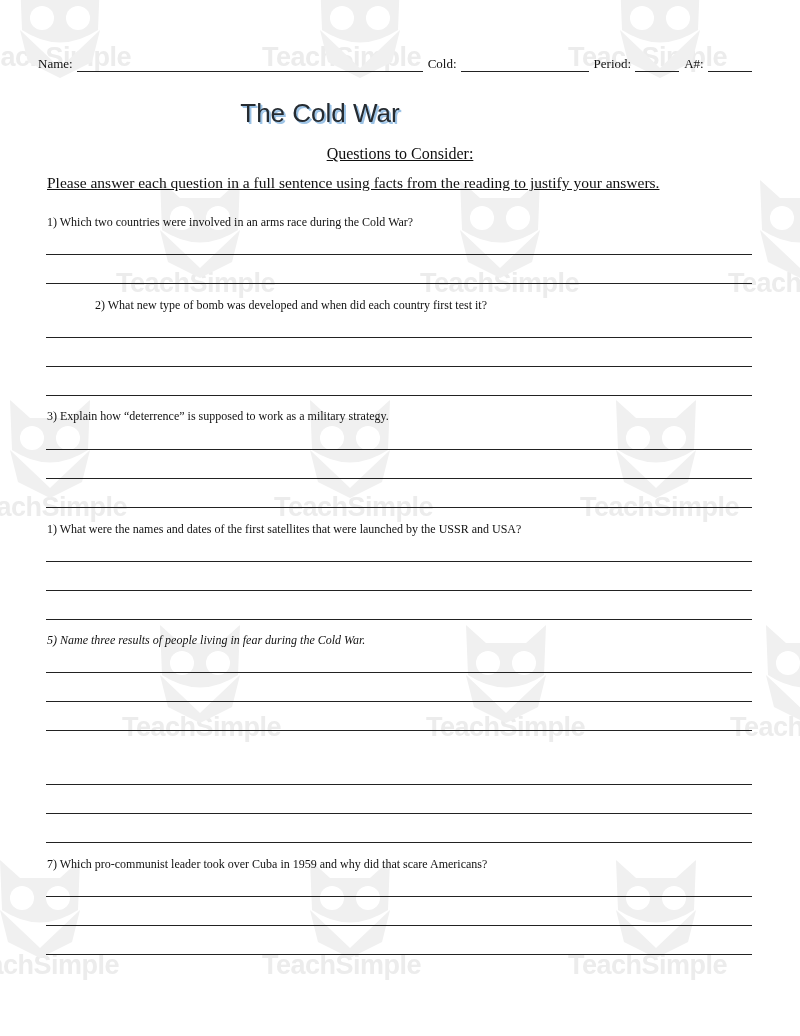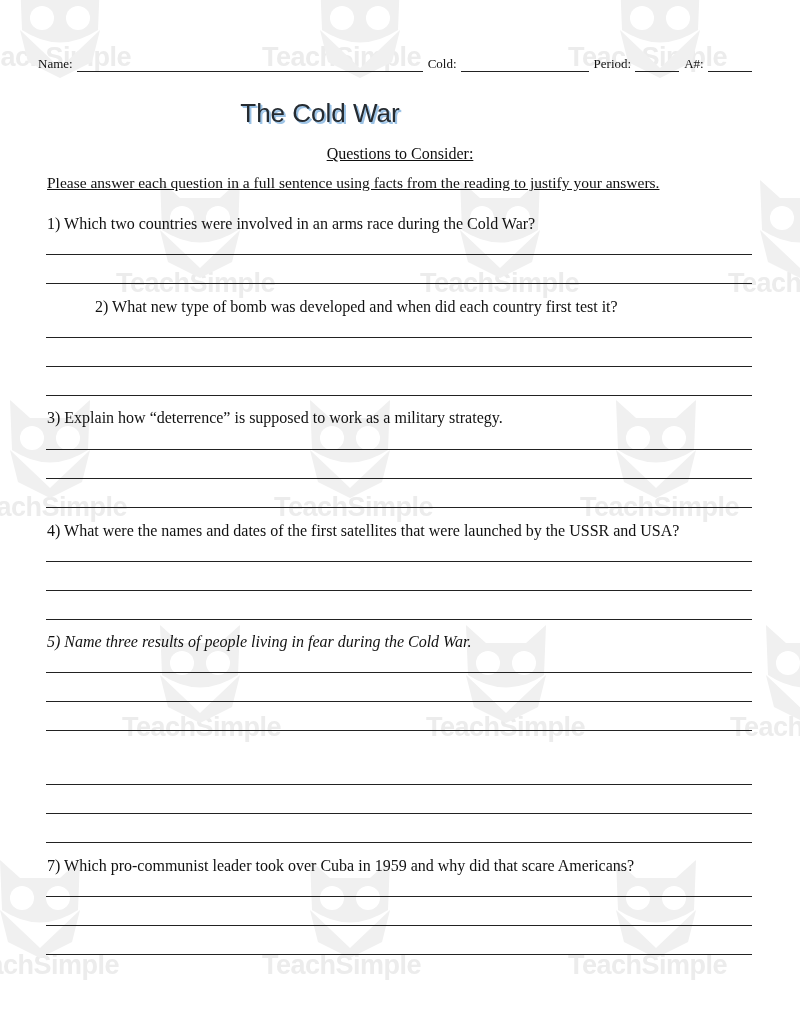--- a/index.html
+++ b/index.html
@@ -31,21 +31,21 @@
     }
     .subtitle {
       position: absolute; top: 145px; left: 0; width: 800px; text-align: center;
       font-size: 16px; text-decoration: underline;
     }
     .instructions {
       position: absolute; top: 174px; left: 47px; width: 720px;
       font-size: 15.5px; text-decoration: underline; white-space: nowrap;
     }
     .question {
-      position: absolute; left: 47px; font-size: 16px; white-space: nowrap;
+      position: absolute; left: 47px; font-size: 12px; white-space: nowrap;
     }
     .answer-line {
       position: absolute; left: 46px; width: 706px; height: 0;
       border-top: 1px solid #222;
     }
   </style>
 </head>
 <body>
 
 <div class="wm-layer">
@@ -249,21 +249,21 @@
   <div class="question" style="top:298px;margin-left:48px;">2) What new type of bomb was developed and when did each country first test it?</div>
   <div class="answer-line" style="top:337px;"></div>
   <div class="answer-line" style="top:366px;"></div>
   <div class="answer-line" style="top:395px;"></div>
 
   <div class="question" style="top:409px;">3) Explain how “deterrence” is supposed to work as a military strategy.</div>
   <div class="answer-line" style="top:449px;"></div>
   <div class="answer-line" style="top:478px;"></div>
   <div class="answer-line" style="top:507px;"></div>
 
-  <div class="question" style="top:522px;">4) What were the names and dates of the first satellites that were launched by the USSR and USA?</div>
+  <div class="question" style="top:522px;">1) What were the names and dates of the first satellites that were launched by the USSR and USA?</div>
   <div class="answer-line" style="top:561px;"></div>
   <div class="answer-line" style="top:590px;"></div>
   <div class="answer-line" style="top:619px;"></div>
 
   <div class="question" style="top:633px;font-style:italic;">5) Name three results of people living in fear during the Cold War.</div>
   <div class="answer-line" style="top:672px;"></div>
   <div class="answer-line" style="top:701px;"></div>
   <div class="answer-line" style="top:730px;"></div>
 
   <div class="answer-line" style="top:784px;"></div>

